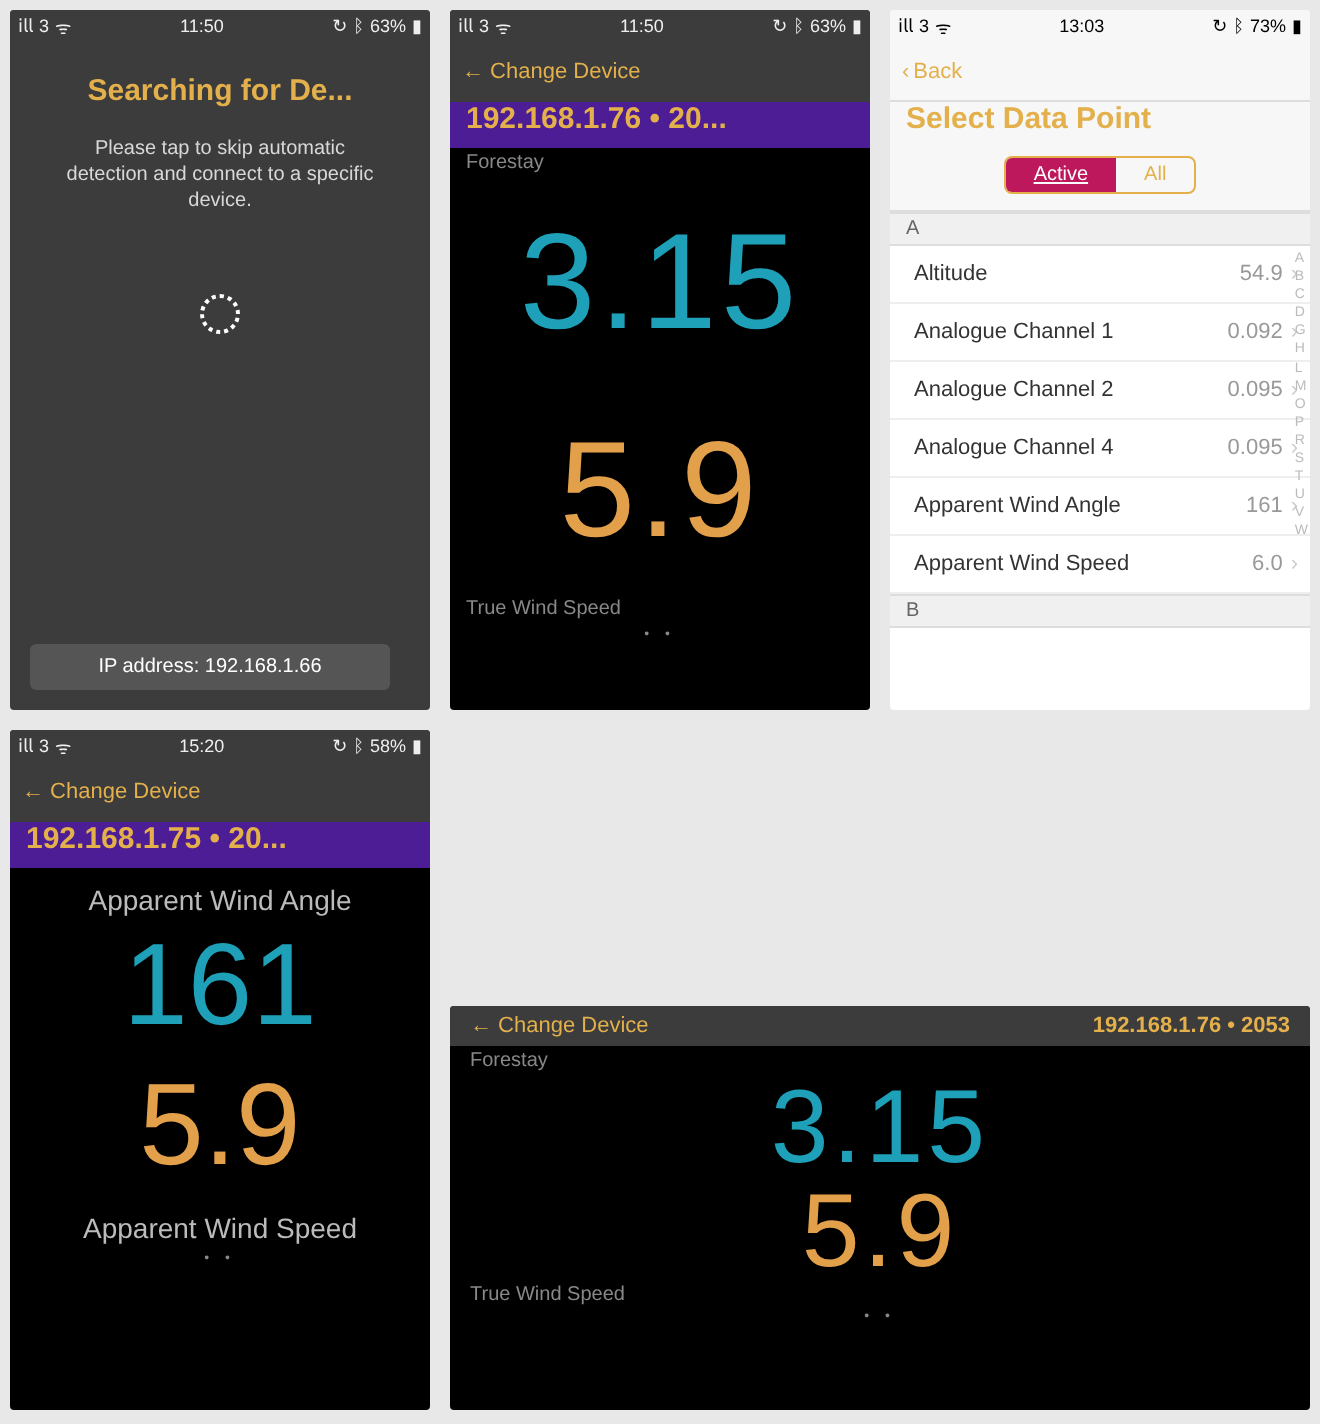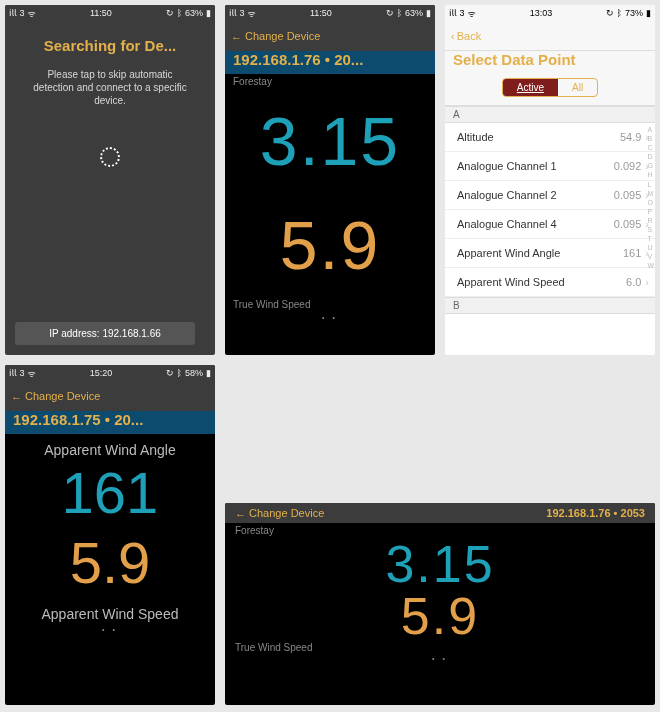--- a/index.html
+++ b/index.html
@@ -11,21 +11,21 @@
   .status.dark { background: #3c3c3c; color: #eee; }
   .status.light { background: #f7f7f7; color: #000; }
   .status .left, .status .right { display: flex; gap: 3px; align-items: center; }
 
   
   .nav { height: 30px; display: flex; align-items: center; padding: 0 6px; font-size: 11px; }
   .nav.gray { background: #3c3c3c; color: #e3b04b; }
   .nav.light { background: #f7f7f7; color: #e3b04b; border-bottom: 1px solid #ddd; }
   .nav .back { display: flex; align-items: center; gap: 2px; }
   .title-big { font-size: 15px; font-weight: 700; padding: 0 8px 6px 8px; }
-  .title-big.gray { background: #0c4a6e; color: #e3b04b; }
+  .title-big.gray { background: #4c1d95; color: #e3b04b; }
   .title-big.light { background: #f7f7f7; color: #e3b04b; }
 
   
   #s1 { left: 5px; top: 5px; width: 210px; height: 350px; background: #3c3c3c; display: flex; flex-direction: column; }
   #s1 .body { flex: 1; display: flex; flex-direction: column; align-items: center; padding: 6px 18px; color: #d8d8d8; text-align: center; }
   #s1 .hint { font-size: 10px; margin-top: 10px; line-height: 1.3; }
   #s1 .spinner { margin-top: 40px; width: 20px; height: 20px; border: 2px dotted #fff; border-radius: 50%; }
   #s1 .ipbar { margin: 0 20px 10px 10px; background: #555; color: #fff; font-size: 10px; padding: 6px; text-align: center; border-radius: 3px; }
 
   
@@ -34,21 +34,21 @@
   #s2 .big { text-align: center; font-size: 68px; font-weight: 400; letter-spacing: 2px; line-height: 1; padding: 18px 0; font-family: "Arial Narrow", Arial, sans-serif; }
   #s2 .cyan { color: #1ea0b8; }
   #s2 .amber { color: #e3a04b; }
   #s2 .dots { text-align: center; color: #888; font-size: 7px; padding: 2px 0 4px 0; letter-spacing: 3px; }
 
   
   #s3 { left: 445px; top: 5px; width: 210px; height: 350px; background: #fff; display: flex; flex-direction: column; font-size: 11px; }
   #s3 .seg { display: flex; justify-content: center; padding: 4px 0 8px 0; background: #f7f7f7; border-bottom: 1px solid #ddd; }
   #s3 .segbox { border: 1px solid #e3b04b; border-radius: 4px; display: flex; overflow: hidden; font-size: 10px; }
   #s3 .segbox span { padding: 3px 14px; }
-  #s3 .segbox .on { background: #7f1d1d; color: #fff; text-decoration: underline; }
+  #s3 .segbox .on { background: #be185d; color: #fff; text-decoration: underline; }
   #s3 .segbox .off { color: #e3b04b; }
   #s3 .divider { background: #f0f0f0; color: #666; font-size: 10px; padding: 2px 8px; border-top: 1px solid #ddd; border-bottom: 1px solid #ddd; }
   #s3 .row { display: flex; justify-content: space-between; align-items: flex-end; padding: 8px 6px 8px 12px; border-bottom: 1px solid #eee; }
   #s3 .row .k { color: #333; }
   #s3 .row .v { color: #999; }
   #s3 .row .ch { color: #ccc; margin-left: 4px; }
   #s3 .index { position: absolute; right: 1px; top: 120px; font-size: 7px; color: #bbb; display: flex; flex-direction: column; line-height: 1.3; }
 
   
   #s4 { left: 5px; top: 365px; width: 210px; height: 340px; background: #000; display: flex; flex-direction: column; }

